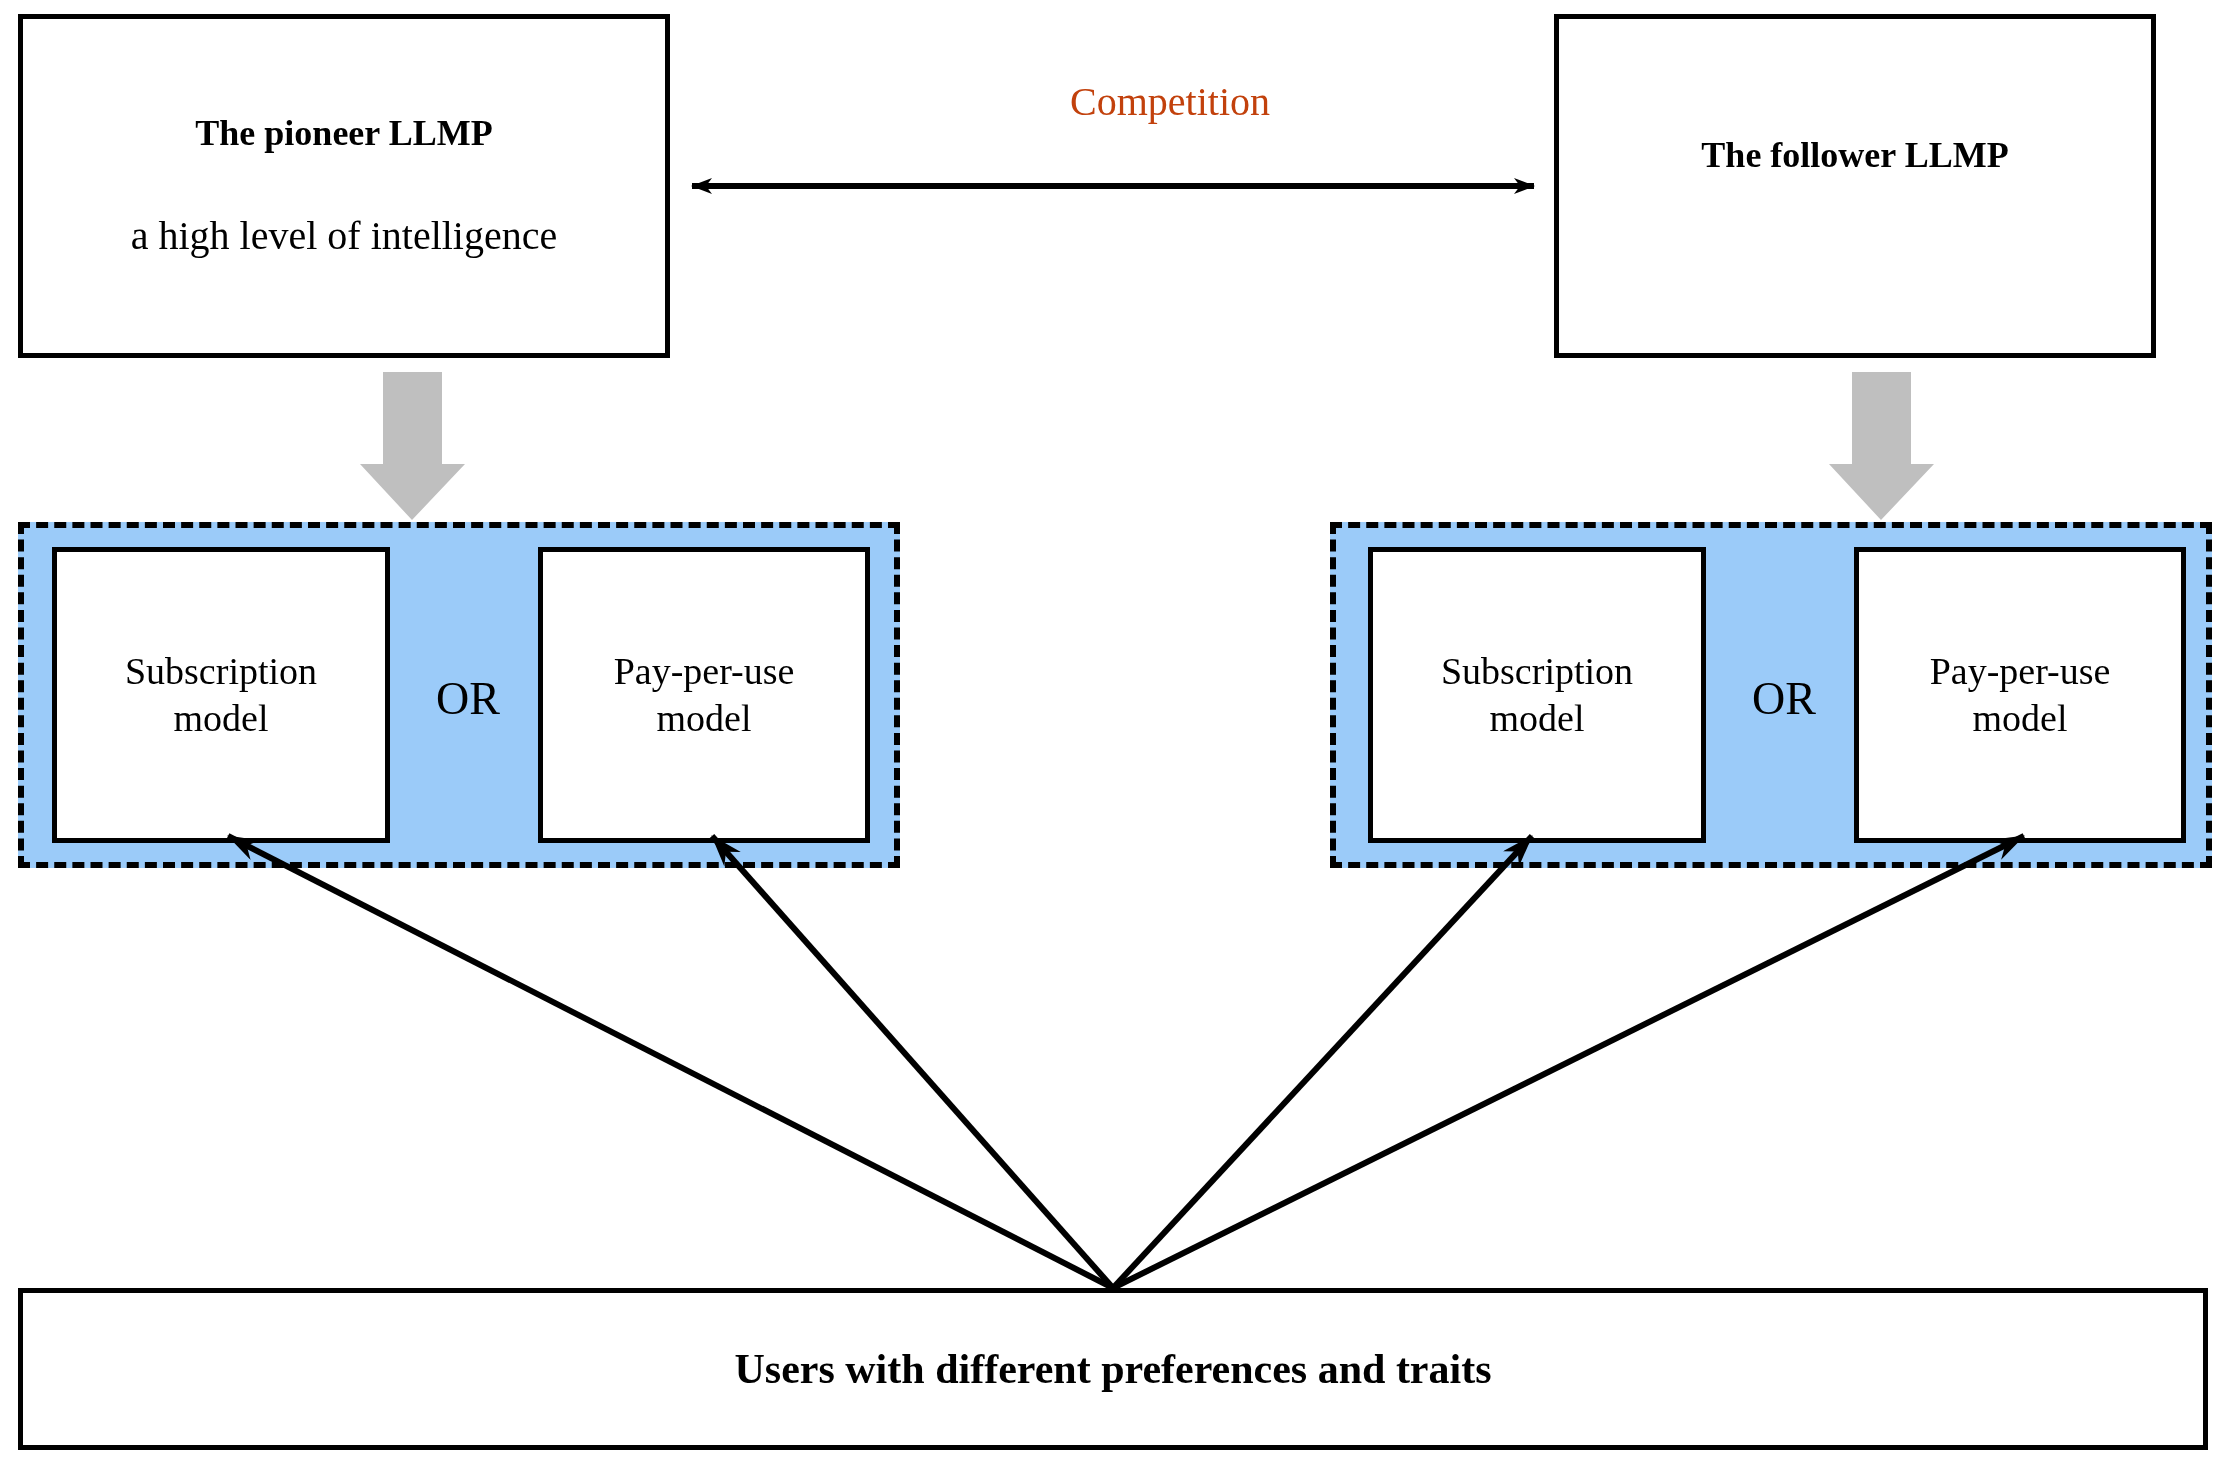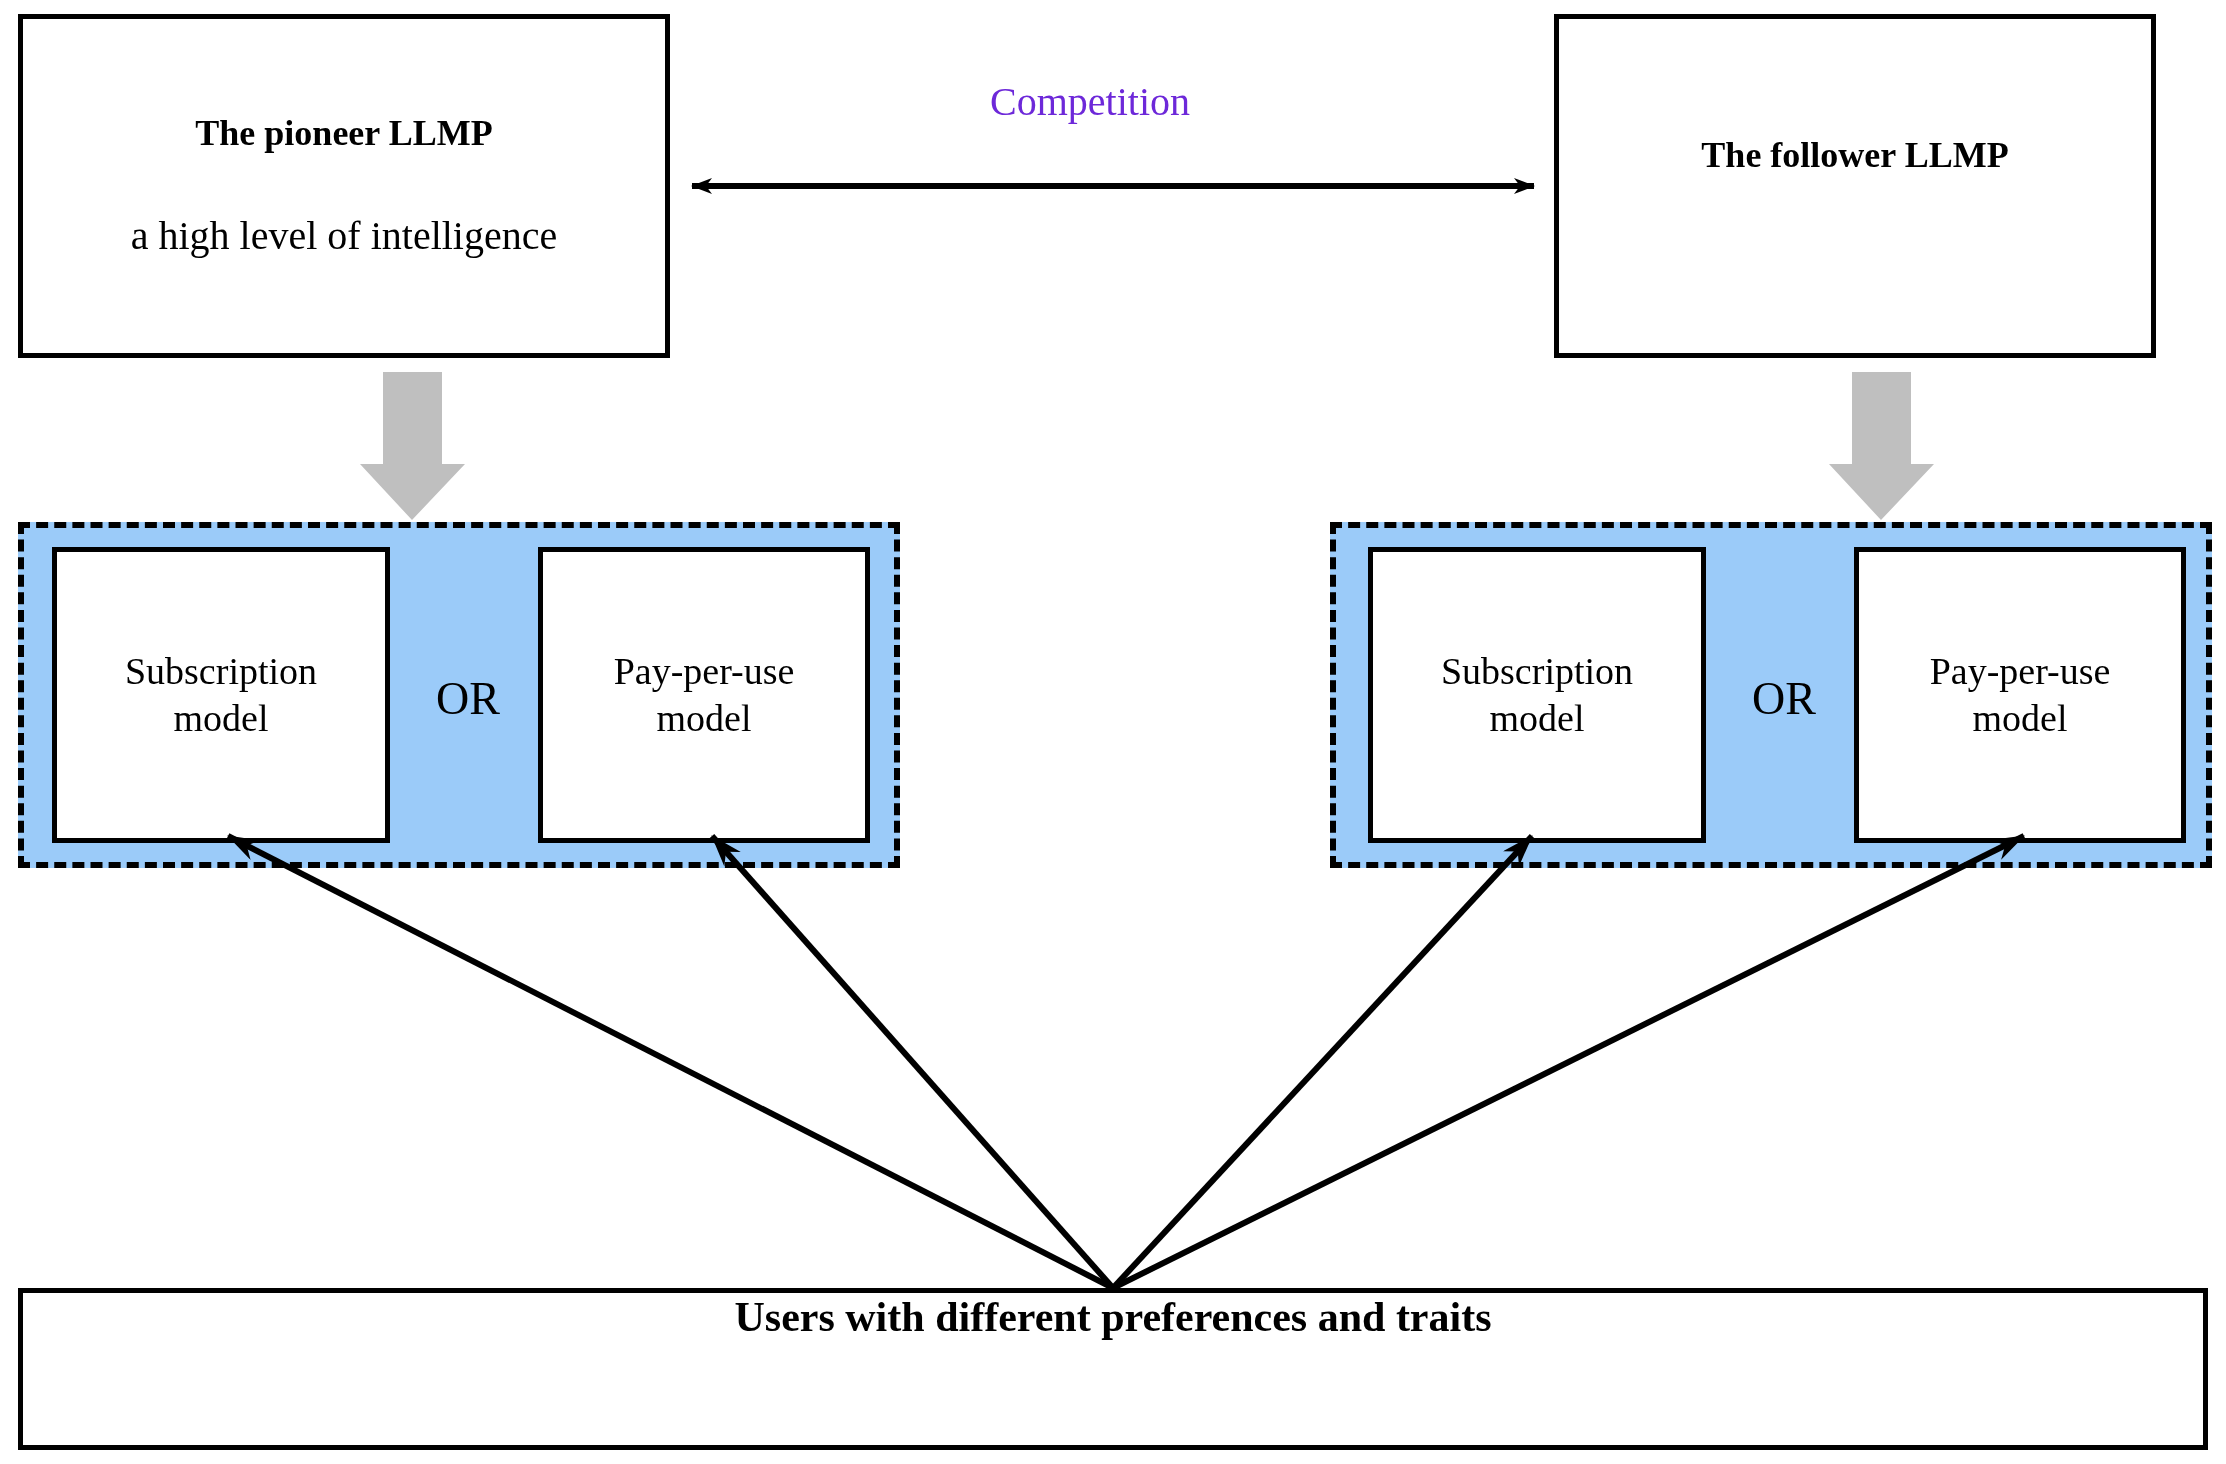--- a/index.html
+++ b/index.html
@@ -66,30 +66,31 @@
     font-size: 46px;
     color: #000;
     text-align: center;
     display: flex;
     align-items: center;
     justify-content: center;
   }
   .plain-label {
     position: absolute;
     font-size: 40px;
-    color: #6d28d9;
-    text-align: center;
+    color: #c2410c;
+    text-align: right;
     white-space: nowrap;
   }
   .users-box {
     position: absolute;
     box-sizing: border-box;
     border: 5px solid #000000;
     background: #ffffff;
     display: flex;
+    align-items: center;
     justify-content: center;
   }
   .users-label {
     font-weight: bold;
     font-size: 42px;
     color: #000;
     text-align: center;
     white-space: nowrap;
   }
   svg.overlay {

